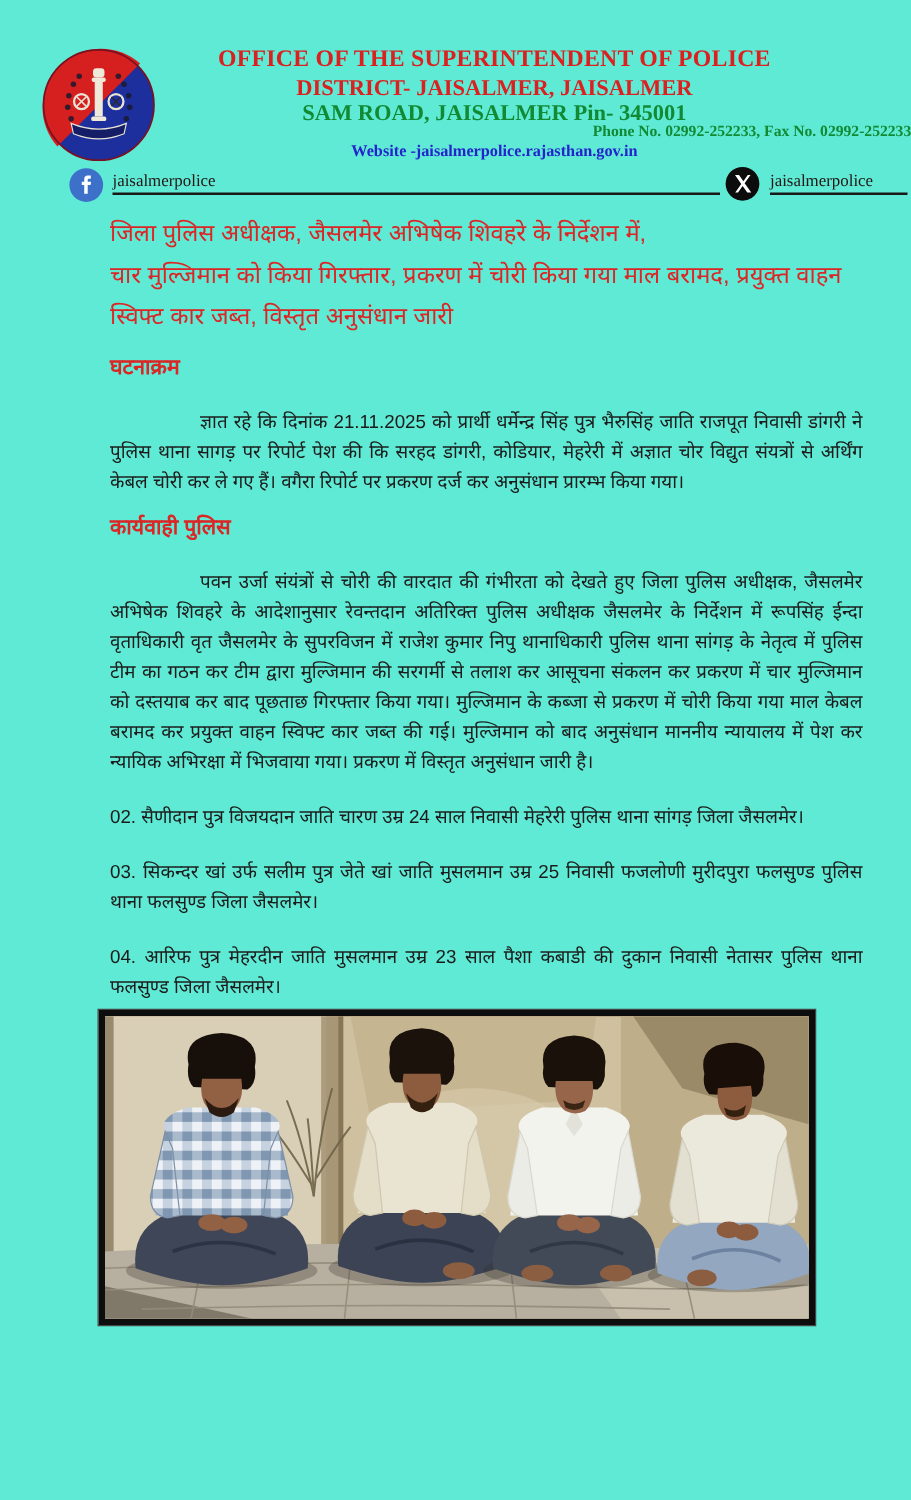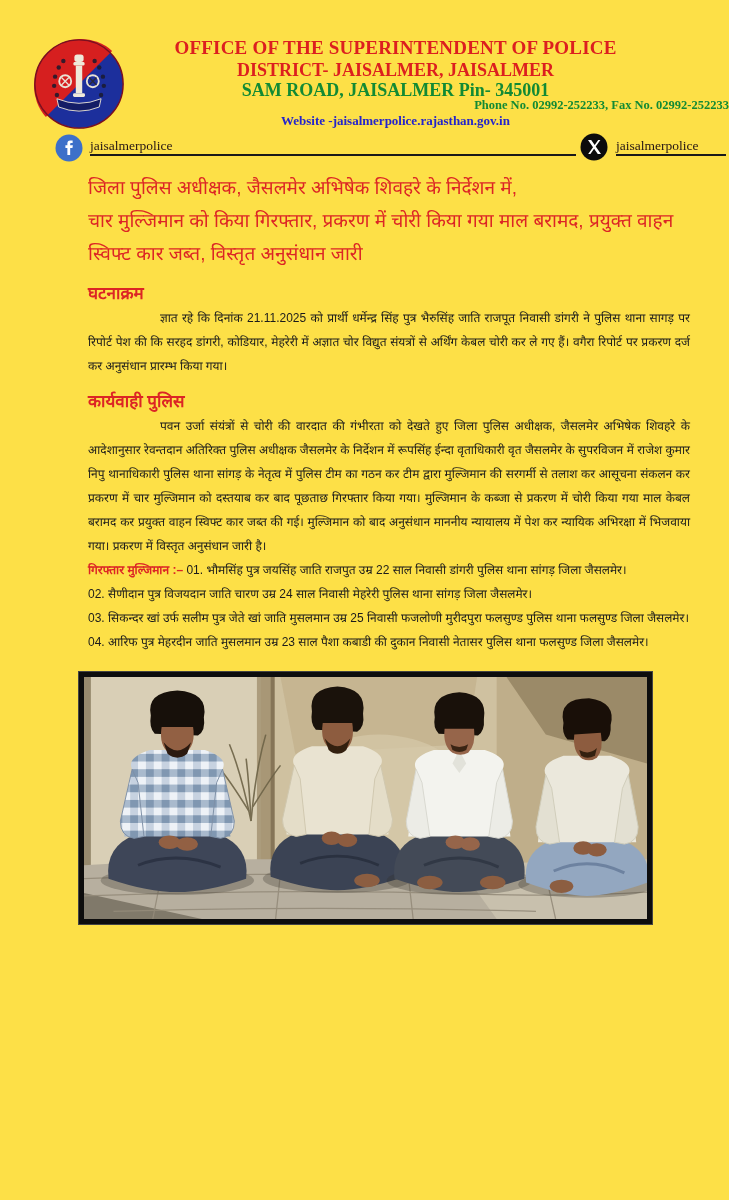--- a/index.html
+++ b/index.html
@@ -1,18 +1,18 @@
 <!DOCTYPE html>
 <html><head>
 <meta charset="utf-8">
 <style>
   * { margin:0; padding:0; box-sizing:border-box; }
   html,body { background:#888; }
   .page {
-    width:729px; height:1200px; margin:0 auto; background:#fde047;
+    width:729px; height:1200px; margin:0 auto; background:#5eead4;
     position:relative; overflow:hidden;
     font-family:"Liberation Sans","DejaVu Sans",sans-serif;
     color:#1b1b1b;
   }
   
   .header { position:relative; padding-top:36px; }
   .logo { position:absolute; left:33px; top:38px; width:92px; height:92px; }
   .header-text { padding-left:62px; text-align:center; font-family:"Liberation Serif","DejaVu Serif",serif; font-weight:bold; }
   .h-title1 { color:#dc1f1f; font-size:19px; line-height:23px; letter-spacing:.2px; }
   .h-title2 { color:#dc1f1f; font-size:18px; line-height:22px; }
@@ -20,25 +20,25 @@
   .h-phone  { color:#128a34; font-size:12.5px; line-height:15px;text-align:right; }
   .h-web    { color:#2424cc; font-size:13px; line-height:16px; }
   
   .social { position:relative; height:32px; margin-top:4px; }
   .fb-icon { position:absolute; left:55px; top:1px; width:28px; height:28px; }
   .x-icon  { position:absolute; left:580px; top:0; width:28px; height:28px; }
   .handle-wrap-left { position:absolute; left:90px; top:3px; width:486px; border-bottom:2px solid #191919; height:20px; }
   .handle-wrap-right{ position:absolute; left:616px; top:3px; width:110px; border-bottom:2px solid #191919; height:20px; }
   .handle { font-family:"Liberation Serif","DejaVu Serif",serif; font-weight:normal; font-size:13.5px; color:#241414; }
   
-  .content { padding:0 39px 16px 88px; }
+  .content { padding:0 39px 4px 88px; }
   .headline { color:#dc2525; font-size:19px; line-height:33px; margin-top:6px; }
   .headline div { white-space:nowrap; }
   .sec-heading { color:#dc2525; font-size:17px; line-height:24px; font-weight:bold; margin-top:12px; }
-  .para { font-size:12px; line-height:24px; text-align:justify; }
+  .para { font-size:15px; line-height:24px; text-align:justify;margin-top:20px; }
   .indent { text-indent:72px; }
   .red-label { color:#dc2525; font-weight:bold; }
   
   .photo-frame {
     margin:2px 0 0 79px; width:573px; height:252px;
     border:5px solid #0d0d0d; outline:1px solid #444; background:#c9b794;
   }
   .photo-frame svg { display:block; width:100%; height:100%; }
   .team { margin-top:12px; }
 </style>
@@ -119,24 +119,20 @@
       <div>चार मुल्जिमान को किया गिरफ्तार, प्रकरण में चोरी किया गया माल बरामद, प्रयुक्त वाहन</div>
       <div>स्विफ्ट कार जब्त, विस्तृत अनुसंधान जारी</div>
     </div>
 
     <div class="sec-heading">घटनाक्रम</div>
     <div class="para indent">ज्ञात रहे कि दिनांक 21.11.2025 को प्रार्थी धर्मेन्द्र सिंह पुत्र भैरुसिंह जाति राजपूत निवासी डांगरी ने पुलिस थाना सागड़ पर रिपोर्ट पेश की कि सरहद डांगरी, कोडियार, मेहरेरी में अज्ञात चोर विद्युत संयत्रों से अर्थिंग केबल चोरी कर ले गए हैं। वगैरा रिपोर्ट पर प्रकरण दर्ज कर अनुसंधान प्रारम्भ किया गया।</div>
 
     <div class="sec-heading">कार्यवाही पुलिस</div>
     <div class="para indent">पवन उर्जा संयंत्रों से चोरी की वारदात की गंभीरता को देखते हुए जिला पुलिस अधीक्षक, जैसलमेर अभिषेक शिवहरे के आदेशानुसार रेवन्तदान अतिरिक्त पुलिस अधीक्षक जैसलमेर के निर्देशन में रूपसिंह ईन्दा वृताधिकारी वृत जैसलमेर के सुपरविजन में राजेश कुमार निपु थानाधिकारी पुलिस थाना सांगड़ के नेतृत्व में पुलिस टीम का गठन कर टीम द्वारा मुल्जिमान की सरगर्मी से तलाश कर आसूचना संकलन कर प्रकरण में चार मुल्जिमान को दस्तयाब कर बाद पूछताछ गिरफ्तार किया गया। मुल्जिमान के कब्जा से प्रकरण में चोरी किया गया माल केबल बरामद कर प्रयुक्त वाहन स्विफ्ट कार जब्त की गई। मुल्जिमान को बाद अनुसंधान माननीय न्यायालय में पेश कर न्यायिक अभिरक्षा में भिजवाया गया। प्रकरण में विस्तृत अनुसंधान जारी है।</div>
 
-    <div class="para">
-      <span class="red-label">गिरफ्तार मुल्जिमान :–</span>
-      <span>01. भौमसिंह पुत्र जयसिंह जाति राजपुत उम्र 22 साल निवासी डांगरी पुलिस थाना सांगड़ जिला जैसलमेर।</span>
-    </div>
     <div class="para">02. सैणीदान पुत्र विजयदान जाति चारण उम्र 24 साल निवासी मेहरेरी पुलिस थाना सांगड़ जिला जैसलमेर।</div>
     <div class="para">03. सिकन्दर खां उर्फ सलीम पुत्र जेते खां जाति मुसलमान उम्र 25 निवासी फजलोणी मुरीदपुरा फलसुण्ड पुलिस थाना फलसुण्ड जिला जैसलमेर।</div>
     <div class="para">04. आरिफ पुत्र मेहरदीन जाति मुसलमान उम्र 23 साल पैशा कबाडी की दुकान निवासी नेतासर पुलिस थाना फलसुण्ड जिला जैसलमेर।</div>
   </div>
 
   <div class="photo-frame">
     <svg viewBox="0 0 573 252" preserveAspectRatio="none">
       <defs>
         <pattern id="plaid" width="16" height="16" patternUnits="userSpaceOnUse">
           <rect width="16" height="16" fill="#c7d2e0"></rect>

